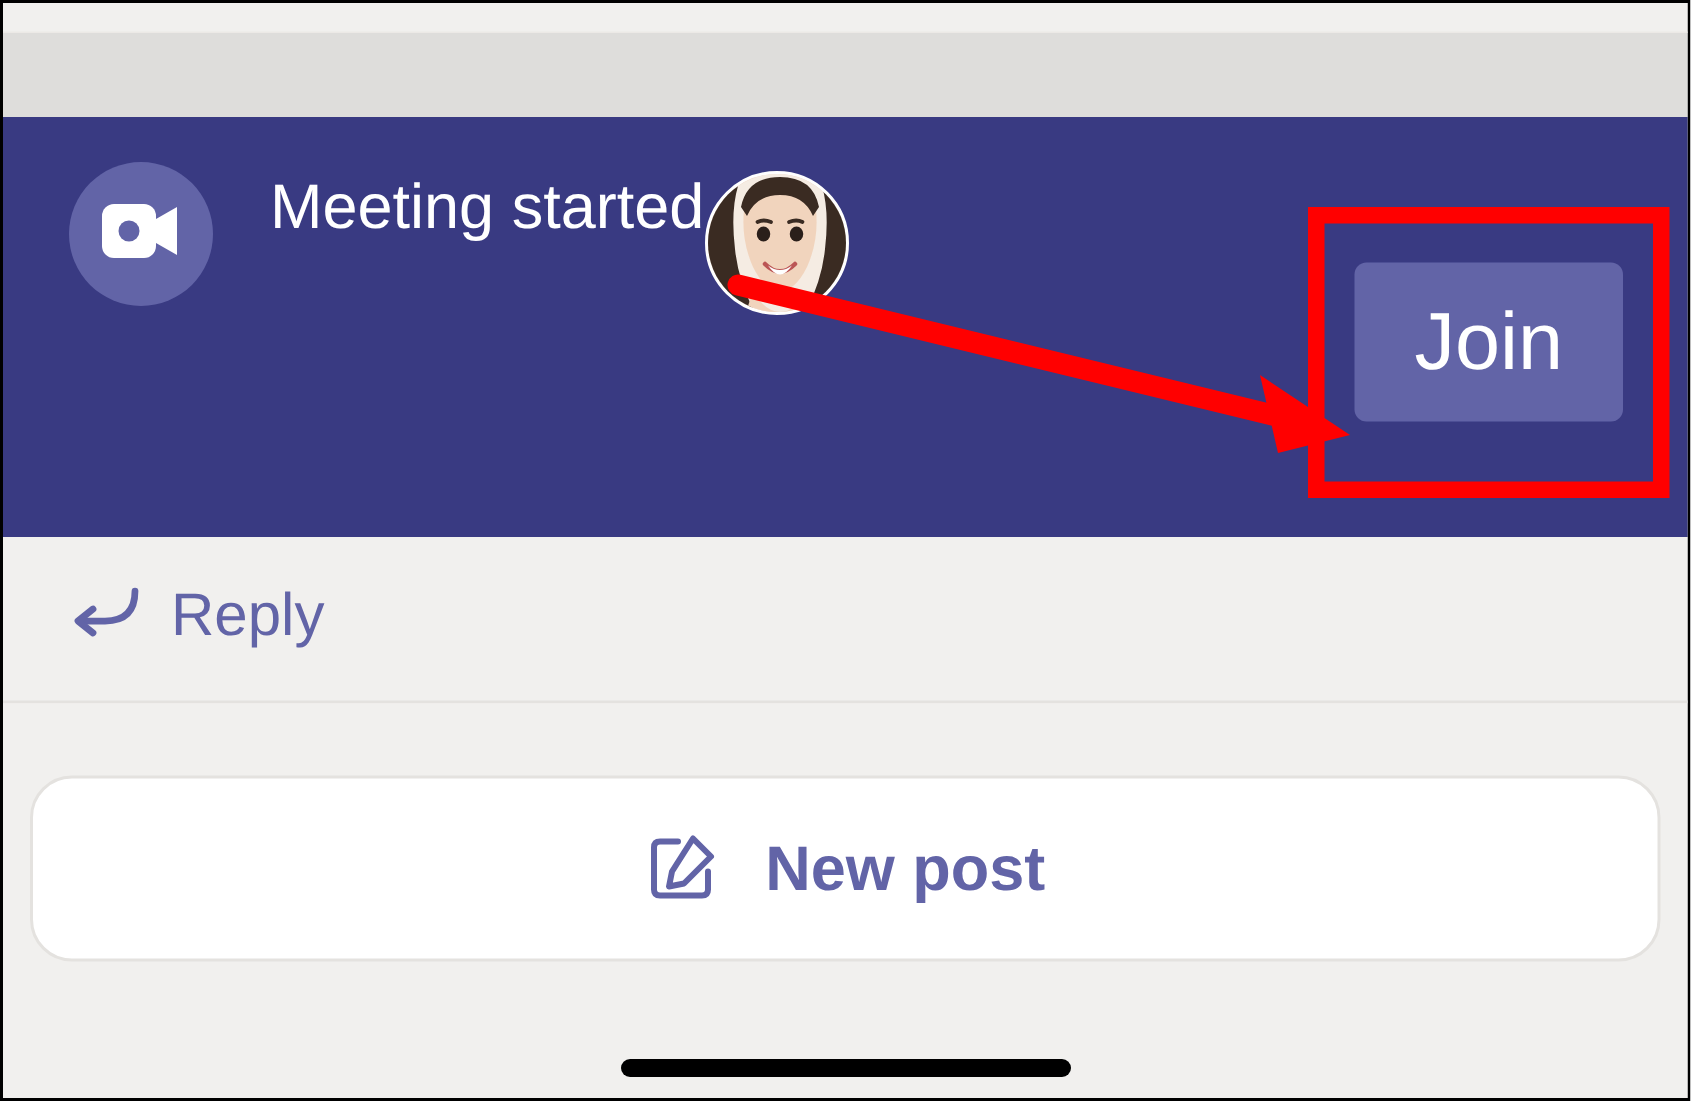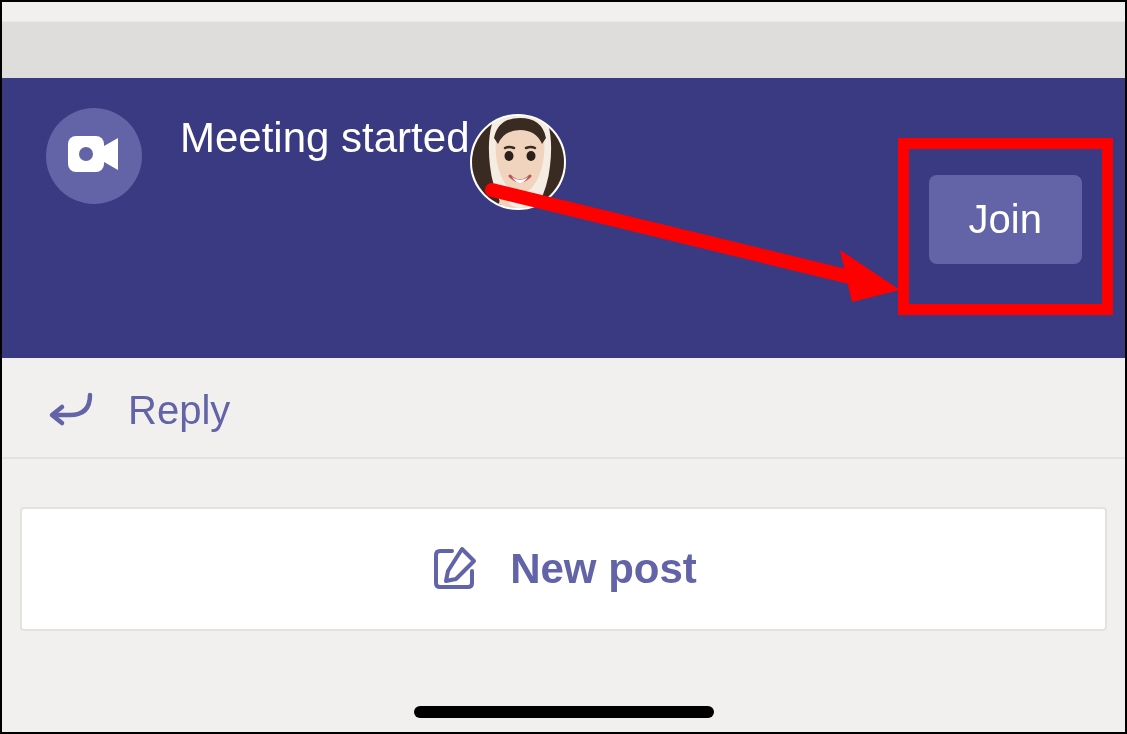--- a/index.html
+++ b/index.html
@@ -73,58 +73,58 @@
     .join-box {
       position: absolute;
       right: 12px;
       top: 60px;
       border: 11px solid #ff0000;
       padding: 26px 20px 40px 20px;
     }
     .join-button {
       background: #6264a7;
       color: #fff;
-      font-size: 40px;
+      font-size: 54px;
       font-weight: 400;
       border: none;
       border-radius: 8px;
       padding: 22px 40px;
       cursor: pointer;
     }
     .arrow-container {
       position: absolute;
       left: 480px;
       top: 102px;
       pointer-events: none;
       z-index: 5;
     }
     .reply-bar {
       background: #f1f0ee;
-      padding: 30px 44px 24px 44px;
+      padding: 30px 44px 34px 44px;
       display: flex;
       align-items: center;
-      gap: 34px;
+      gap: 20px;
       border-bottom: 2px solid #e4e2df;
       cursor: pointer;
     }
     .reply-label {
       color: #6264a7;
       font-size: 40px;
       font-weight: 500;
     }
     .lower-area {
       background: #f1f0ee;
       flex: 1;
       padding: 48px 18px 0 18px;
       position: relative;
     }
     .new-post-button {
       background: #fff;
       border: 2px solid #e4e2df;
-      border-radius: 4px;
+      border-radius: 28px;
       width: 100%;
       height: 124px;
       display: flex;
       align-items: center;
       justify-content: center;
       gap: 30px;
       cursor: pointer;
     }
     .new-post-label {
       color: #6264a7;

